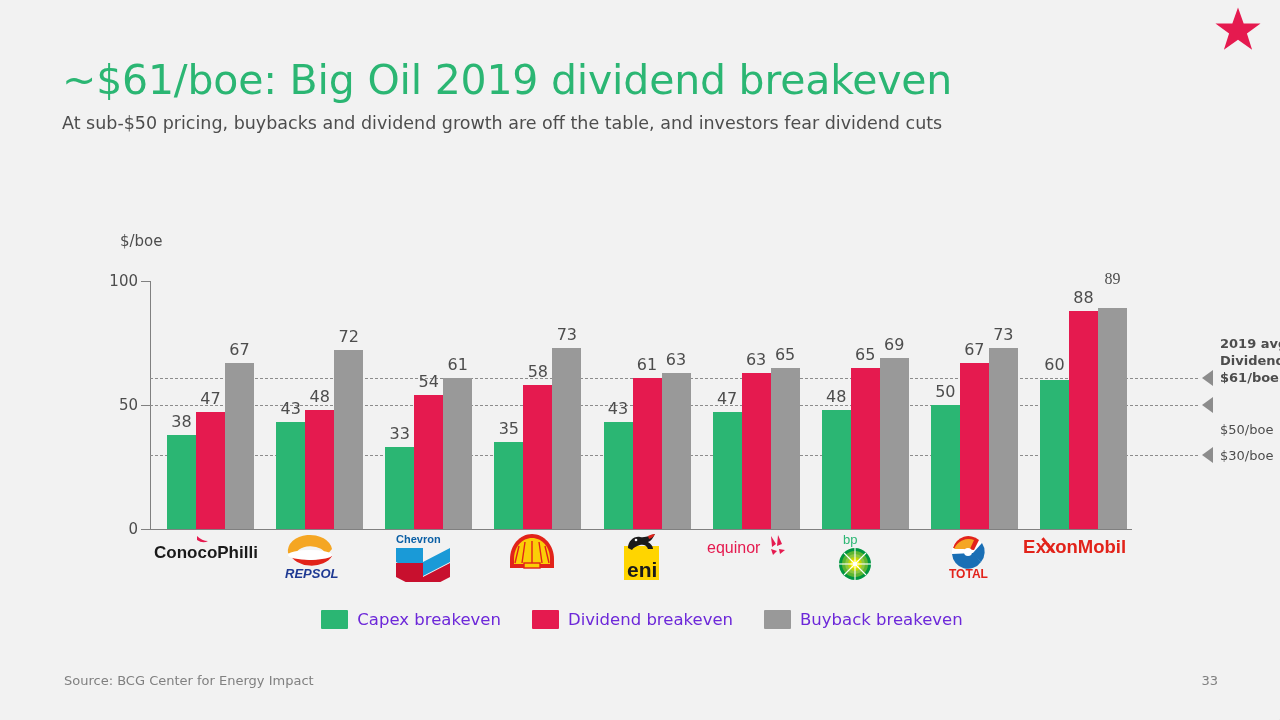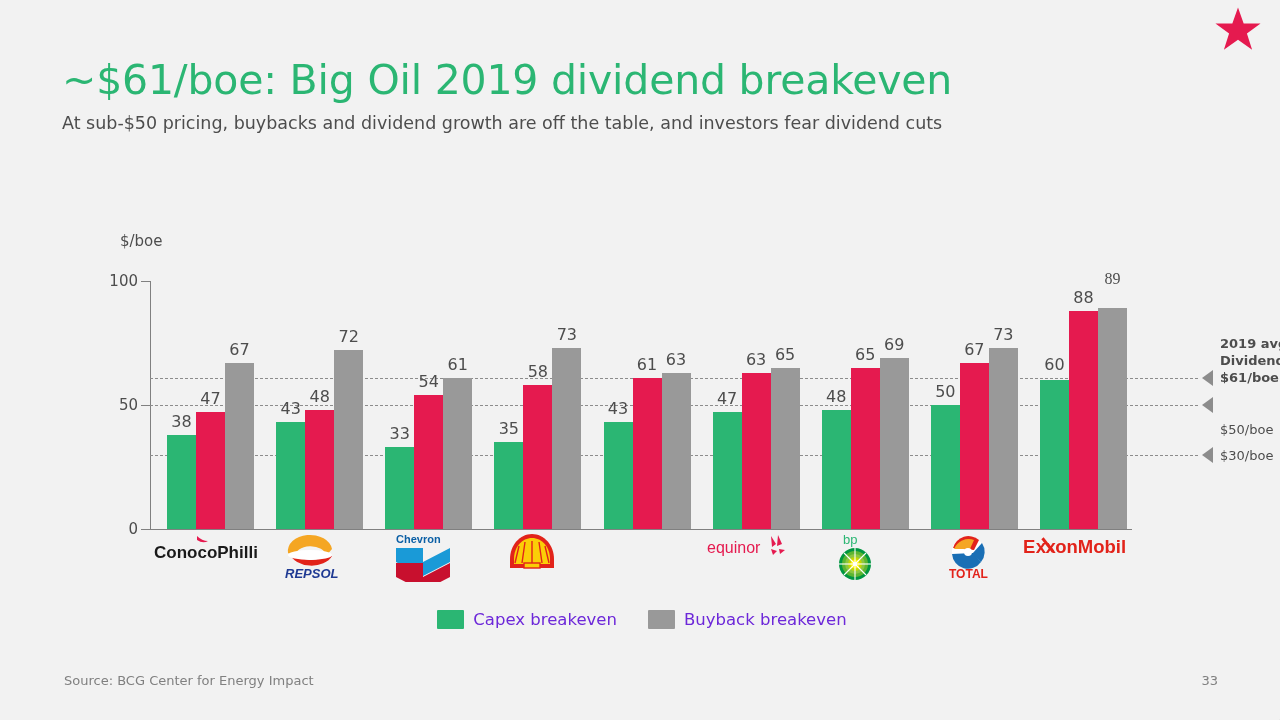--- a/index.html
+++ b/index.html
@@ -376,20 +376,29 @@
         <polygon points="2,16 29,16 29,30 56,16 56,30 29,44 2,30" fill="#1a9ad7"></polygon>
         <polygon points="2,31 29,31 29,45 56,31 56,45 29,59 2,45" fill="#C8102E"></polygon>
       </svg>
       </div>
       <div class="logo-slot" style="left: 327.333px; width: 109.111px;">
         <svg width="50" height="46" viewBox="0 0 50 46">
         <path d="M25 2 C37 2 47 13 47 27 L47 36 L3 36 L3 27 C3 13 13 2 25 2 Z" fill="#E2231A"></path>
         <path d="M25 6 C35 6 43 15 43 27 L43 32 L7 32 L7 27 C7 15 15 6 25 6 Z" fill="#FBCE07"></path>
         <path d="M25 9 L25 31 M18 10 L15 31 M32 10 L35 31 M12 14 L8 31 M38 14 L42 31" stroke="#E2231A" stroke-width="1.4" fill="none"></path>
         <rect x="17" y="31" width="16" height="5" fill="#FBCE07" stroke="#E2231A" stroke-width="1.4"></rect>
+      </svg>
+      </div>
+      <div class="logo-slot" style="left: 436.444px; width: 109.111px;">
+        <svg width="52" height="50" viewBox="0 0 52 50">
+        <rect x="9" y="14" width="35" height="34" fill="#FFD500"></rect>
+        <path d="M13 16 C13 9 19 4 25 5 C31 6 36 3 40 2 C38 6 36 9 33 10 C36 12 38 14 38 17 L33 17 C32 13 28 12 25 13 C21 14 18 16 17 18 Z" fill="#1a1a1a"></path>
+        <circle cx="21" cy="8" r="1.3" fill="#ffffff"></circle>
+        <path d="M33 4 q4 -2 7 -2 q-2 4 -6 5 z" fill="#E2231A"></path>
+        <text x="12" y="45" font-family="'Liberation Sans',sans-serif" font-size="21" font-weight="bold" fill="#1a1a1a">eni</text>
       </svg>
       </div>
       <div class="logo-slot" style="left: 545.556px; width: 109.111px;">
         <svg width="86" height="34" viewBox="0 0 86 34">
         <text x="0" y="21" font-family="'Liberation Sans',sans-serif" font-size="16" fill="#E51A4F">equinor</text>
         <path d="M64 4 l5 8 l-4 3 z M71 3 l4 9 l-5 2 z M64 17 l6 2 l-4 4 z M72 17 l6 1 l-5 4 z" fill="#E51A4F"></path>
       </svg>
       </div>
       <div class="logo-slot" style="left: 650px; width: 109.111px; text-align: right;">
         <svg width="56" height="50" viewBox="0 0 56 50">
@@ -433,20 +442,24 @@
       </svg>
       </div>
     </div>
 
   <div id="legend">
       <div class="legend-item">
         <div class="legend-swatch" style="background: rgb(43, 182, 115);"></div>
         <div class="legend-text">Capex breakeven</div>
       </div>
       <div class="legend-item">
+        <div class="legend-swatch" style="background: rgb(229, 26, 79);"></div>
+        <div class="legend-text">Dividend breakeven</div>
+      </div>
+      <div class="legend-item">
         <div class="legend-swatch" style="background: rgb(153, 153, 153);"></div>
         <div class="legend-text">Buyback breakeven</div>
       </div>
     </div>
 </div>
 
 <div id="source-note">Source: BCG Center for Energy Impact</div>
 <div id="page-number">33</div>
 <div id="copyright">Copyright © 2020 by Boston Consulting Group. All rights reserved.</div>
 

